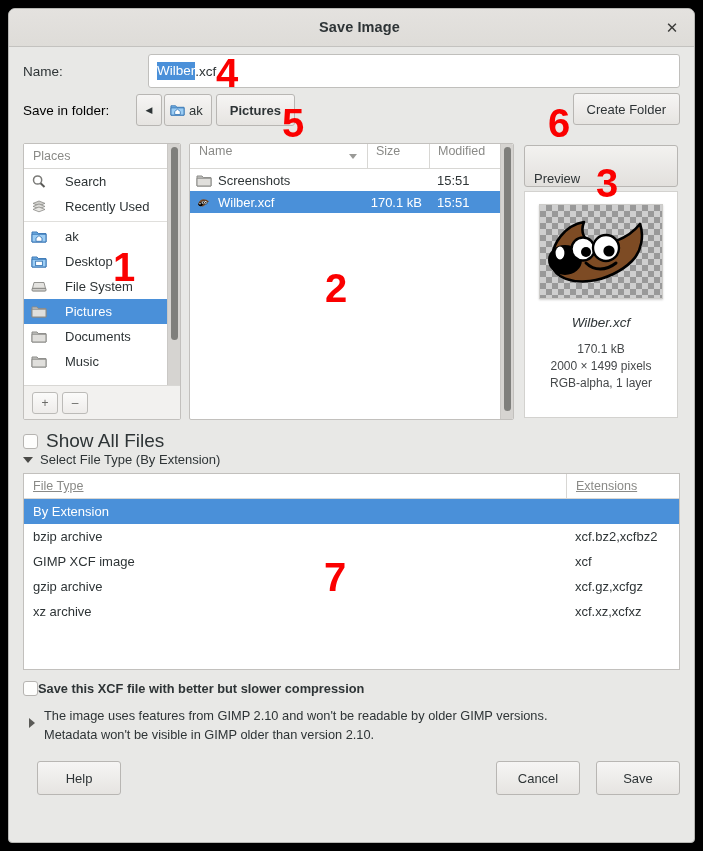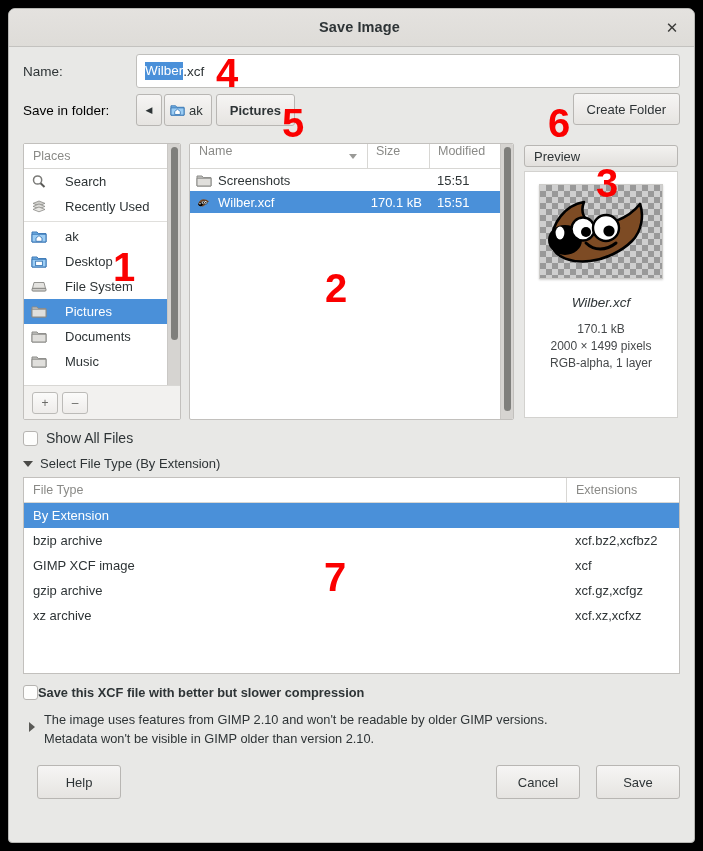--- a/index.html
+++ b/index.html
@@ -40,21 +40,21 @@
     position: absolute; right: 14px; top: 11px;
     width: 16px; height: 16px;
     font-size: 15px; line-height: 15px; text-align: center;
     color: #3b3b39; cursor: pointer; font-weight: 500;
   }
 
   #body { position: relative; padding: 0 14px; }
 
   
   .row { display: flex; align-items: center; }
-  #name-row { margin-top: 14px; height: 20px; }
+  #name-row { margin-top: 14px; height: 20px; gap: 12px; }
   #name-label { width: 113px; font-size: 13.5px; color: #2e3436; }
   #name-field {
     flex: 1; height: 34px;
     background: #ffffff;
     border: 1px solid #c0bfbc;
     border-radius: 3px;
     display: flex; align-items: center;
     padding: 0 8px;
     font-size: 13.5px; color: #2e3436;
     position: relative;
@@ -155,24 +155,24 @@
   .fl-row.sel { background: #4a90d9; color: #ffffff; }
   .fl-name { flex: 1; display: flex; align-items: center; gap: 6px;
              padding-left: 6px; white-space: nowrap; }
   .fl-size { width: 62px; text-align: right; padding-right: 7px; }
   .fl-mod  { width: 84px; padding-left: 8px; }
 
   
   #preview { width: 158px; background: #e8e8e6; border: none;
              display: flex; flex-direction: column; }
   #preview-btn {
-    height: 22px; margin: 2px 2px 0 2px;
+    height: 42px; margin: 2px 2px 0 2px;
     background: linear-gradient(#f3f2f0,#e2e0dd);
     border: 1px solid #b8b6b3; border-radius: 3px;
-    display: flex; align-items: center; padding-left: 9px;
+    display: flex; align-items: flex-end; padding-left: 9px;
     font-size: 13px; color: #2e3436; cursor: pointer; position: relative;
   }
   #preview-body {
     flex: 1; background: #ffffff; margin: 4px 2px 2px 2px;
     border: 1px solid #d3d2cf;
     display: flex; flex-direction: column; align-items: center;
     padding-top: 12px;
   }
   #thumb {
     width: 124px; height: 95px;
@@ -201,39 +201,39 @@
     position: absolute; left: 3px; width: 7px;
     background: #7f7f7c; border-radius: 4px;
   }
 
   
   #showall { margin-top: 10px; display: flex; align-items: center; gap: 8px; }
   .cbox {
     width: 15px; height: 15px; border: 1px solid #b6b4b1;
     border-radius: 3px; background: #fdfdfc; flex: none; cursor: pointer;
   }
-  #showall-label { font-size: 14px; color: #2e3436; }
-
-  
-  #sft-head { margin-top: 10px; display: flex; align-items: center; gap: 7px;
+  #showall-label { font-size: 19px; color: #2e3436; }
+
+  
+  #sft-head { display: flex; align-items: center; gap: 7px;
               cursor: pointer; }
   .tri-down { width: 0; height: 0; border-left: 5px solid transparent;
       border-right: 5px solid transparent; border-top: 6px solid #4a4a47; }
   .tri-right { width: 0; height: 0; border-top: 5px solid transparent;
       border-bottom: 5px solid transparent; border-left: 6px solid #5a5a57; }
   #sft-label { font-size: 13px; color: #2e3436; }
 
   #ft-panel {
     margin-top: 6px; height: 197px;
     background: #ffffff; border: 1px solid #c2c0bd;
     overflow: hidden;
   }
   #ft-head { display: flex; height: 25px; border-bottom: 1px solid #d8d7d4;
              font-size: 12.5px; color: #8a8a87; }
-  #ft-head > div { display: flex; align-items: center; height: 100%; }
+  #ft-head > div { display: flex; align-items: center; height: 100%; text-decoration: underline; }
   .fth-type { flex: 1; padding-left: 9px; }
   .fth-ext { width: 113px; border-left: 1px solid #d8d7d4; padding-left: 9px; }
   .ft-row { display: flex; height: 25px; align-items: center;
             font-size: 13px; color: #2e3436; cursor: pointer; }
   .ft-row.sel { background: #4a90d9; color: #ffffff; }
   .ftc-type { flex: 1; padding-left: 9px; }
   .ftc-ext { width: 113px; padding-left: 9px; }
 
   
   #compress-row { margin-top: 11px; display: flex; align-items: center; gap: 0; }

